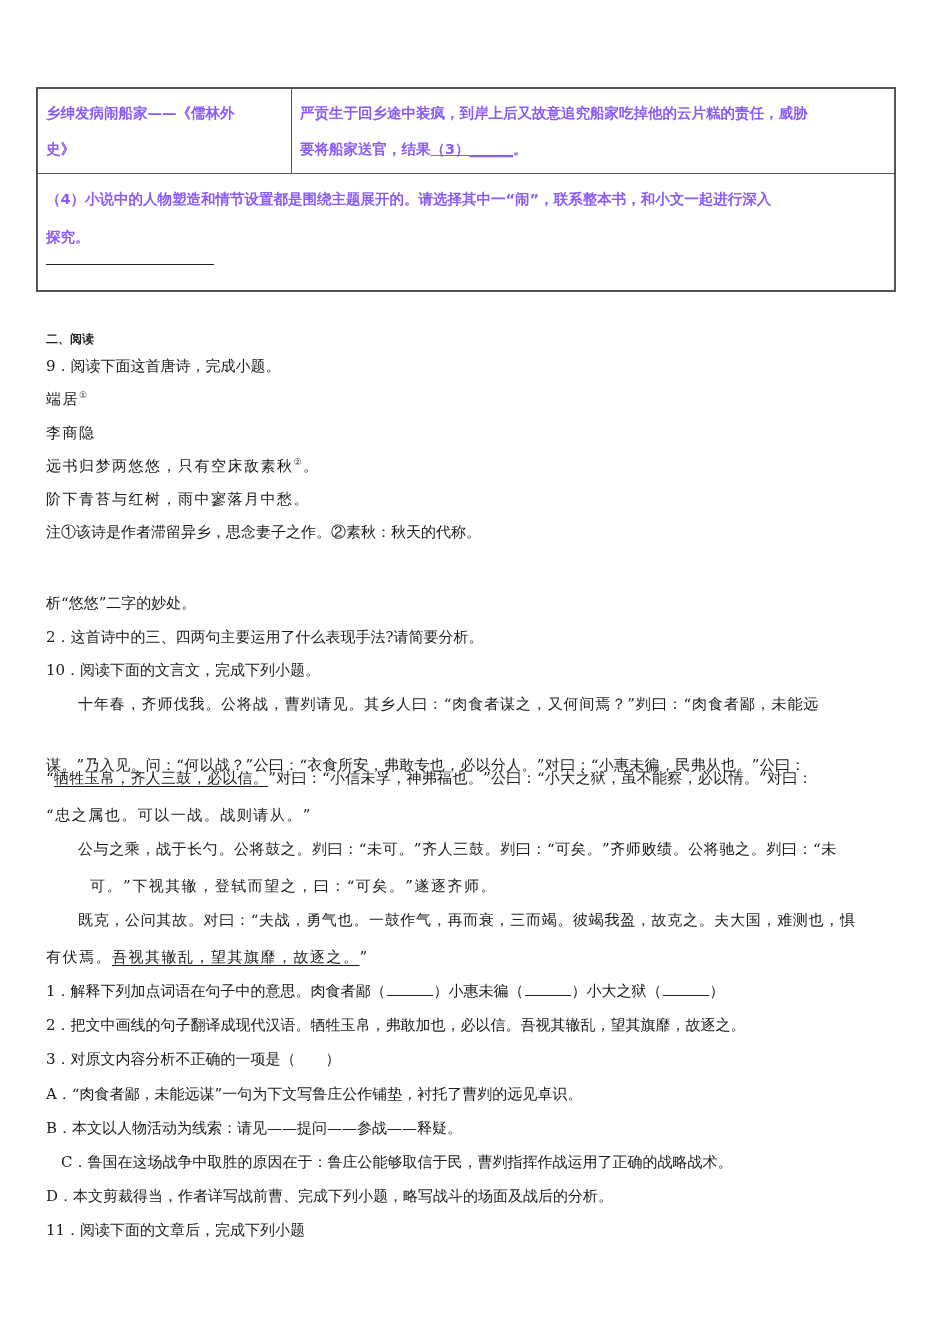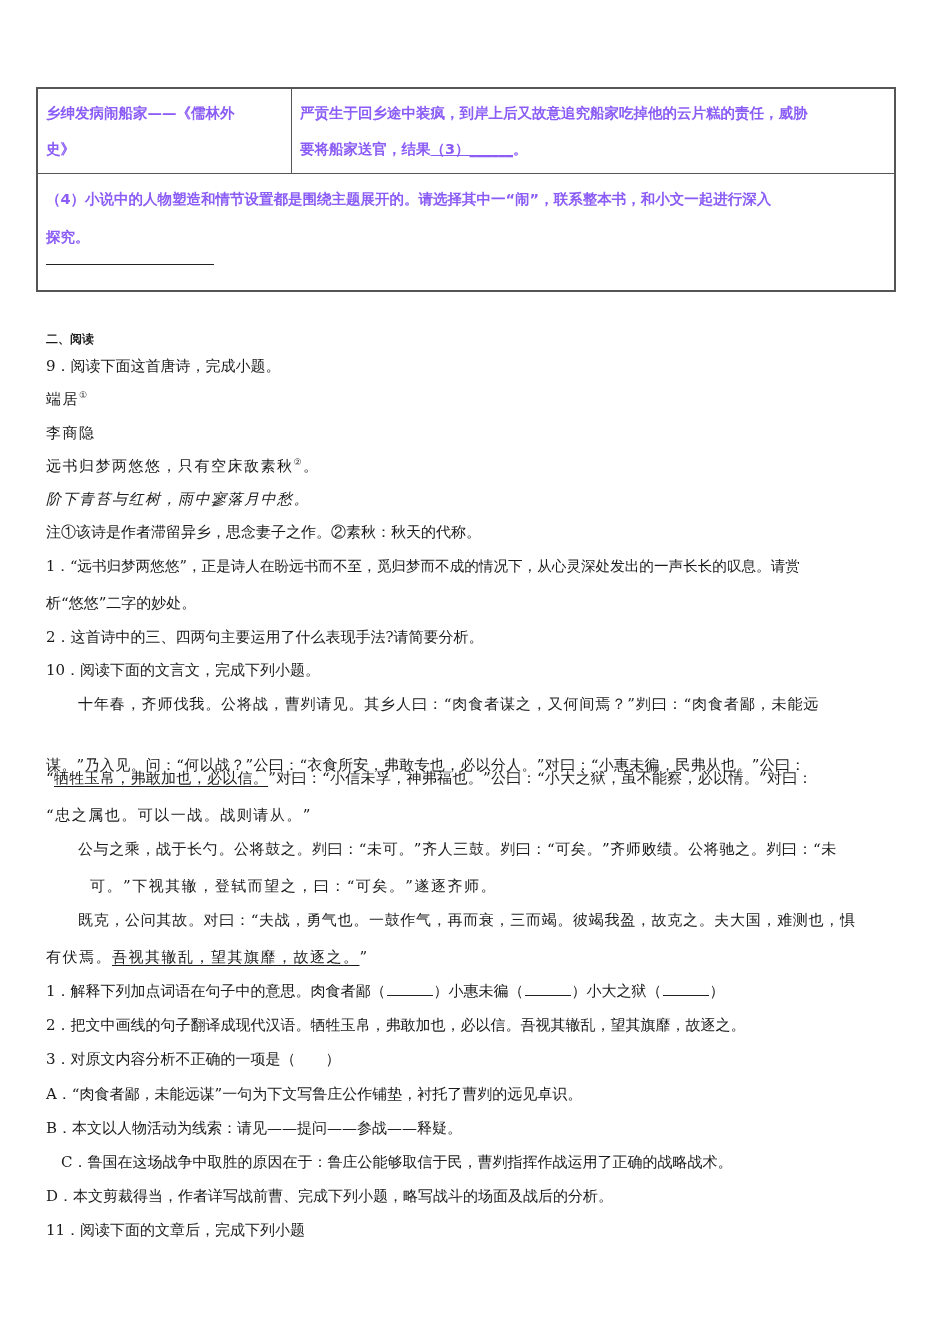--- a/index.html
+++ b/index.html
@@ -70,30 +70,29 @@
       </div>
     </div>
   </div>
 
   <div class="line sec-title" style="top:331px;">二、阅读</div>
 
   <div class="line" style="top:357px;">9．阅读下面这首唐诗，完成小题。</div>
   <div class="line kai" style="top:390px;"><span>端居</span><span class="sup">①</span></div>
   <div class="line kai" style="top:424px;">李商隐</div>
   <div class="line kai" style="top:457px;"><span>远书归梦两悠悠，只有空床敌素秋</span><span class="sup">②</span><span>。</span></div>
-  <div class="line kai" style="top:490px;font-style:italic;">阶下青苔与红树，雨中寥落月中愁。</div>
+  <div class="line kai" style="top:490px;">阶下青苔与红树，雨中寥落月中愁。</div>
   <div class="line" style="top:523px;">注①该诗是作者滞留异乡，思念妻子之作。②素秋：秋天的代称。</div>
-  <div class="line" style="top:557px; font-size:14.6px;">1．“远书归梦两悠悠”，正是诗人在盼远书而不至，觅归梦而不成的情况下，从心灵深处发出的一声长长的叹息。请赏</div>
   <div class="line" style="top:594px;">析“悠悠”二字的妙处。</div>
   <div class="line" style="top:628px;">2．这首诗中的三、四两句主要运用了什么表现手法?请简要分析。</div>
 
   <div class="line" style="top:661px;">10．阅读下面的文言文，完成下列小题。</div>
   <div class="line indent kai" style="top:695px; letter-spacing:0.9px;">十年春，齐师伐我。公将战，曹刿请见。其乡人曰：“肉食者谋之，又何间焉？”刿曰：“肉食者鄙，未能远</div>
   <div class="line kai" style="top:756px; letter-spacing:0.3px;text-align:center;">谋。”乃入见。问：“何以战？”公曰：“衣食所安，弗敢专也，必以分人。”对曰：“小惠未徧，民弗从也。”公曰：</div>
-  <div class="line kai" style="top:769px; letter-spacing:0.3px;"><span>“</span><span class="ul">牺牲玉帛，弗敢加也，必以信。</span><span>”对曰：“小信未孚，神弗福也。”公曰：“小大之狱，虽不能察，必以情。”对曰：</span></div>
+  <div class="line kai" style="top:769px; letter-spacing:0.3px;"><span>“</span><span class="ul">牺牲玉帛，齐人三鼓，必以信。</span><span>”对曰：“小信未孚，神弗福也。”公曰：“小大之狱，虽不能察，必以情。”对曰：</span></div>
   <div class="line kai" style="top:806px;">“忠之属也。可以一战。战则请从。”</div>
   <div class="line indent kai" style="top:840px; letter-spacing:0.6px;">公与之乘，战于长勺。公将鼓之。刿曰：“未可。”齐人三鼓。刿曰：“可矣。”齐师败绩。公将驰之。刿曰：“未</div>
   <div class="line kai" style="top:877px;margin-left:44px;">可。”下视其辙，登轼而望之，曰：“可矣。”遂逐齐师。</div>
   <div class="line indent kai" style="top:911px; letter-spacing:0.7px;">既克，公问其故。对曰：“夫战，勇气也。一鼓作气，再而衰，三而竭。彼竭我盈，故克之。夫大国，难测也，惧</div>
   <div class="line kai" style="top:948px;"><span>有伏焉。</span><span class="ul">吾视其辙乱，望其旗靡，故逐之。</span><span>”</span></div>
 
   <div class="line" style="top:982px;"><span>1．解释下列加点词语在句子中的意思。肉食者鄙（</span><span class="blank"></span><span>）小惠未徧（</span><span class="blank"></span><span>）小大之狱（</span><span class="blank"></span><span>）</span></div>
   <div class="line" style="top:1016px;">2．把文中画线的句子翻译成现代汉语。牺牲玉帛，弗敢加也，必以信。吾视其辙乱，望其旗靡，故逐之。</div>
   <div class="line" style="top:1050px;">3．对原文内容分析不正确的一项是（　　）</div>
   <div class="line" style="top:1085px;">A．“肉食者鄙，未能远谋”一句为下文写鲁庄公作铺垫，衬托了曹刿的远见卓识。</div>

